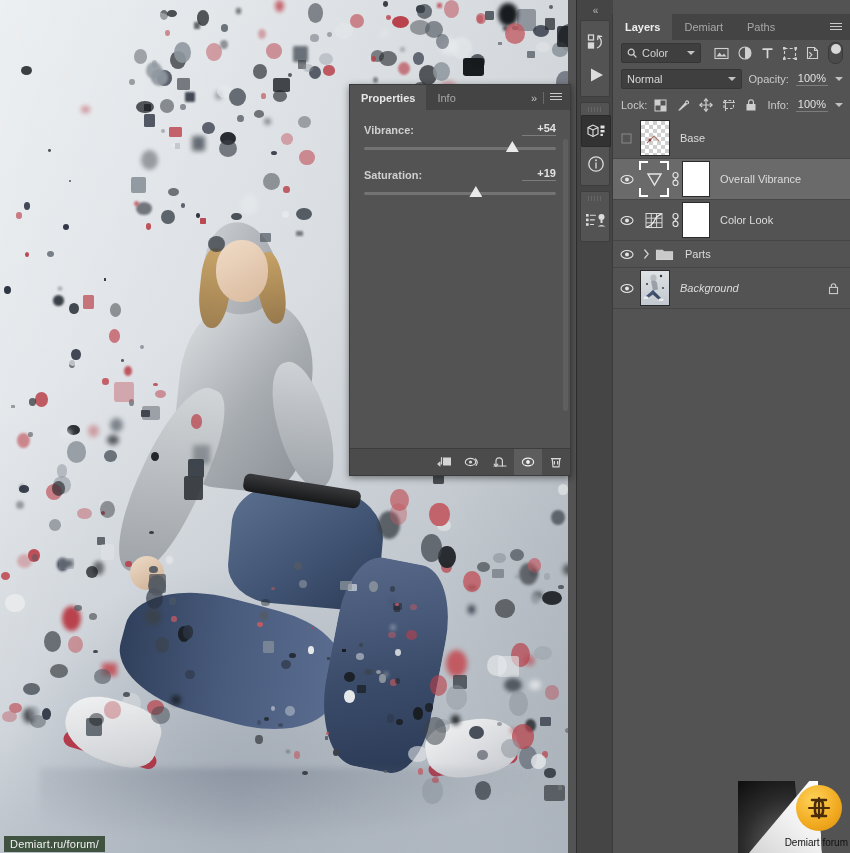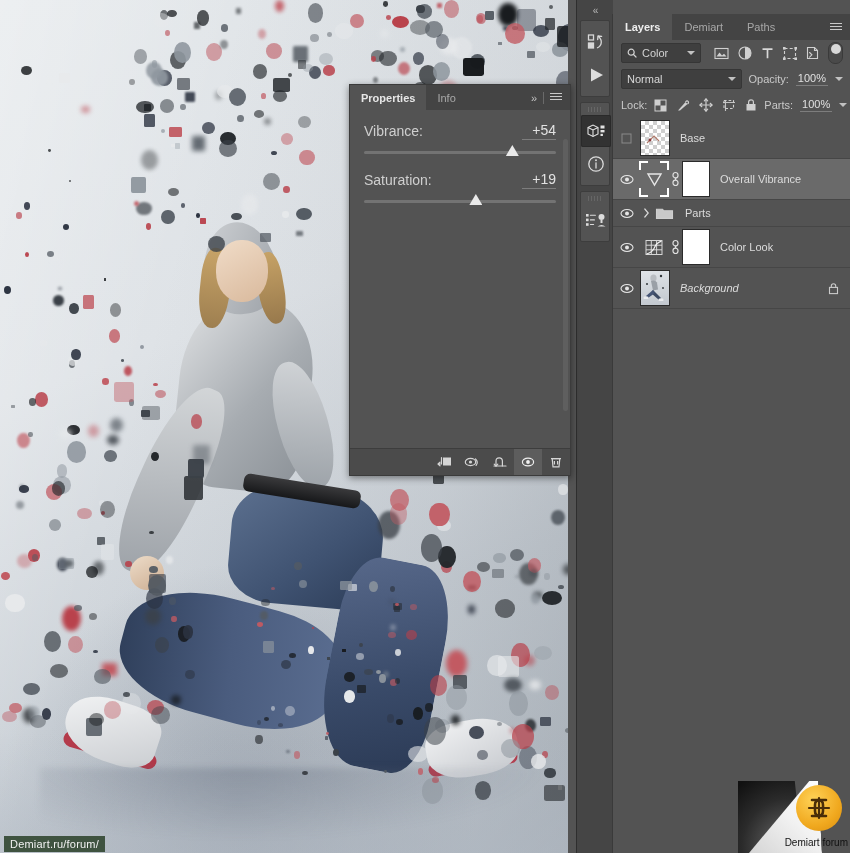--- a/index.html
+++ b/index.html
@@ -92,21 +92,21 @@
   .prop-head{height:30px;display:flex;align-items:center;gap:7px;padding:0 9px;
      border-bottom:1px solid #464646;}
   .adj-ico{width:21px;height:19px;background:#3e3e3e;display:flex;align-items:center;
      justify-content:center;}
   .mask-ico{width:22px;height:17px;background:#d7d7d7;display:flex;align-items:center;
      justify-content:center;}
   .mask-ico i{width:8px;height:8px;border-radius:50%;background:#3a3a3a;display:block;}
   .prop-title{font-size:11px;color:#d4d4d4;}
   .prop-body{padding:12px 14px 0 14px;}
   .slrow{margin-bottom:17px;}
-  .sllab{display:flex;justify-content:space-between;align-items:center;font-size:14px;color:#cfcfcf;}
+  .sllab{display:flex;justify-content:space-between;align-items:flex-end;font-size:11px;color:#cfcfcf;font-weight:bold;}
   .slval{color:#e2e2e2;border-bottom:1px solid #7d7d7d;min-width:34px;text-align:right;
      padding-bottom:1px;}
   .track{position:relative;height:3px;background:#737373;border-radius:2px;margin-top:11px;}
   .knob{position:absolute;top:-6px;width:13px;height:11px;margin-left:-6px;
      background:#e9e9e9;clip-path:polygon(50% 0,100% 100%,0 100%);}
   .prop-foot{position:absolute;left:0;bottom:0;width:100%;height:26px;background:#4b4b4b;
      border-top:1px solid #3d3d3d;display:flex;align-items:center;justify-content:flex-end;}
   .foot-btn{width:28px;height:26px;display:flex;align-items:center;justify-content:center;}
   .foot-btn.on{background:#5d5d5d;}
   .pscroll{position:absolute;right:1px;top:54px;width:7px;bottom:27px;}
@@ -782,21 +782,21 @@
         </svg>
         <svg width="14" height="13" viewBox="0 0 14 13" fill="none" stroke="#cfcfcf" stroke-width="1.1">
           <path d="M2 1.5 h9.5 v8 h-9.5 Z" stroke-dasharray="2.6 2"></path>
           <path d="M1 3.5 h12 M3.5 1 v11" opacity=".9"></path>
         </svg>
         <svg width="12" height="14" viewBox="0 0 12 14" fill="none" stroke="#cfcfcf" stroke-width="1.2">
           <rect x="1.5" y="6" width="9" height="6.5" fill="#cfcfcf" stroke="none"></rect>
           <path d="M3.6 6 V4.3 q0-2.5 2.4-2.5 q2.4 0 2.4 2.5 V6"></path>
         </svg>
       </div>
-      <span class="lbl" style="margin-left:auto">Parts:</span>
+      <span class="lbl" style="margin-left:auto">Info:</span>
       <span class="numfield">100%</span>
       <span class="chev"></span>
     </div>
 
     <div>
 
       <div class="layer">
         <span class="eye">
           <svg width="15" height="11" viewBox="0 0 15 11" fill="none" stroke="#8a8a8a" stroke-width="1">
               <rect x="3" y="1" width="9" height="9"></rect>
@@ -833,64 +833,64 @@
           <svg width="9" height="16" viewBox="0 0 9 16" fill="none" stroke="#e0e0e0" stroke-width="1.2">
             <rect x="2" y="1.5" width="5" height="5.4" rx="2.5"></rect>
               <rect x="2" y="9.1" width="5" height="5.4" rx="2.5"></rect>
             <path d="M4.5 6.9 v2.2"></path>
           </svg>
         </span>
         <span class="maskthumb"></span>
         <span class="lname">Overall Vibrance</span>
       </div>
 
+      <div class="layer">
+        <span class="eye">
+          <svg width="16" height="11" viewBox="0 0 16 11" fill="none" stroke="#e4e4e4" stroke-width="1.1">
+            <ellipse cx="8" cy="5.5" rx="6" ry="4"></ellipse>
+              <circle cx="8" cy="5.5" r="2" fill="#e4e4e4" stroke="none"></circle>
+          </svg>
+        </span>
+        <span class="adjthumb">
+          <svg width="20" height="17" viewBox="0 0 20 17" fill="none" stroke="#d6d6d6" stroke-width="1">
+            <rect x="2" y="1.5" width="16" height="14"></rect>
+            <path d="M7.3 1.5 v14 M12.6 1.5 v14 M2 6.2 h16 M2 10.8 h16"></path>
+            <path d="M2.5 15 q6-1.5 8-6.5 q2-5 7-6.4" stroke="#f2f2f2" stroke-width="1.1"></path>
+          </svg>
+        </span>
+        <span class="link">
+          <svg width="9" height="16" viewBox="0 0 9 16" fill="none" stroke="#e0e0e0" stroke-width="1.2">
+            <rect x="2" y="1.5" width="5" height="5.4" rx="2.5"></rect>
+              <rect x="2" y="9.1" width="5" height="5.4" rx="2.5"></rect>
+            <path d="M4.5 6.9 v2.2"></path>
+          </svg>
+        </span>
+        <span class="maskthumb"></span>
+        <span class="lname">Color Look</span>
+      </div>
+
       <div class="layer" style="height:26px">
         <span class="eye">
           <svg width="16" height="11" viewBox="0 0 16 11" fill="none" stroke="#e4e4e4" stroke-width="1.1">
             <ellipse cx="8" cy="5.5" rx="6" ry="4"></ellipse>
               <circle cx="8" cy="5.5" r="2" fill="#e4e4e4" stroke="none"></circle>
           </svg>
         </span>
         <span class="discl">
           <svg width="7" height="10" viewBox="0 0 7 10" fill="none" stroke="#d8d8d8" stroke-width="1.2">
               <path d="M1.8 1 L5.2 5 L1.8 9" stroke-linecap="round"></path>
             </svg>
         </span>
         <span class="folderico">
           <svg width="19" height="14" viewBox="0 0 19 14" fill="none" stroke="#cfcfcf" stroke-width="1.1">
             <path d="M1.5 3.2 h6 l1.4 1.6 h8.6 v7.6 h-16 Z" fill="#c9c9c9" stroke="none"></path>
             <path d="M1.5 3.2 h6 l1.4 1.6 h8.6 v7.6 h-16 Z"></path>
           </svg>
         </span>
         <span class="lname">Parts</span>
-      </div>
-
-      <div class="layer">
-        <span class="eye">
-          <svg width="16" height="11" viewBox="0 0 16 11" fill="none" stroke="#e4e4e4" stroke-width="1.1">
-            <ellipse cx="8" cy="5.5" rx="6" ry="4"></ellipse>
-              <circle cx="8" cy="5.5" r="2" fill="#e4e4e4" stroke="none"></circle>
-          </svg>
-        </span>
-        <span class="adjthumb">
-          <svg width="20" height="17" viewBox="0 0 20 17" fill="none" stroke="#d6d6d6" stroke-width="1">
-            <rect x="2" y="1.5" width="16" height="14"></rect>
-            <path d="M7.3 1.5 v14 M12.6 1.5 v14 M2 6.2 h16 M2 10.8 h16"></path>
-            <path d="M2.5 15 q6-1.5 8-6.5 q2-5 7-6.4" stroke="#f2f2f2" stroke-width="1.1"></path>
-          </svg>
-        </span>
-        <span class="link">
-          <svg width="9" height="16" viewBox="0 0 9 16" fill="none" stroke="#e0e0e0" stroke-width="1.2">
-            <rect x="2" y="1.5" width="5" height="5.4" rx="2.5"></rect>
-              <rect x="2" y="9.1" width="5" height="5.4" rx="2.5"></rect>
-            <path d="M4.5 6.9 v2.2"></path>
-          </svg>
-        </span>
-        <span class="maskthumb"></span>
-        <span class="lname">Color Look</span>
       </div>
 
       <div class="layer">
         <span class="eye">
           <svg width="16" height="11" viewBox="0 0 16 11" fill="none" stroke="#e4e4e4" stroke-width="1.1">
             <ellipse cx="8" cy="5.5" rx="6" ry="4"></ellipse>
               <circle cx="8" cy="5.5" r="2" fill="#e4e4e4" stroke="none"></circle>
           </svg>
         </span>
         <span class="thumb" style="background:linear-gradient(175deg,#dfe3e7,#c2c8cf);overflow:hidden">

